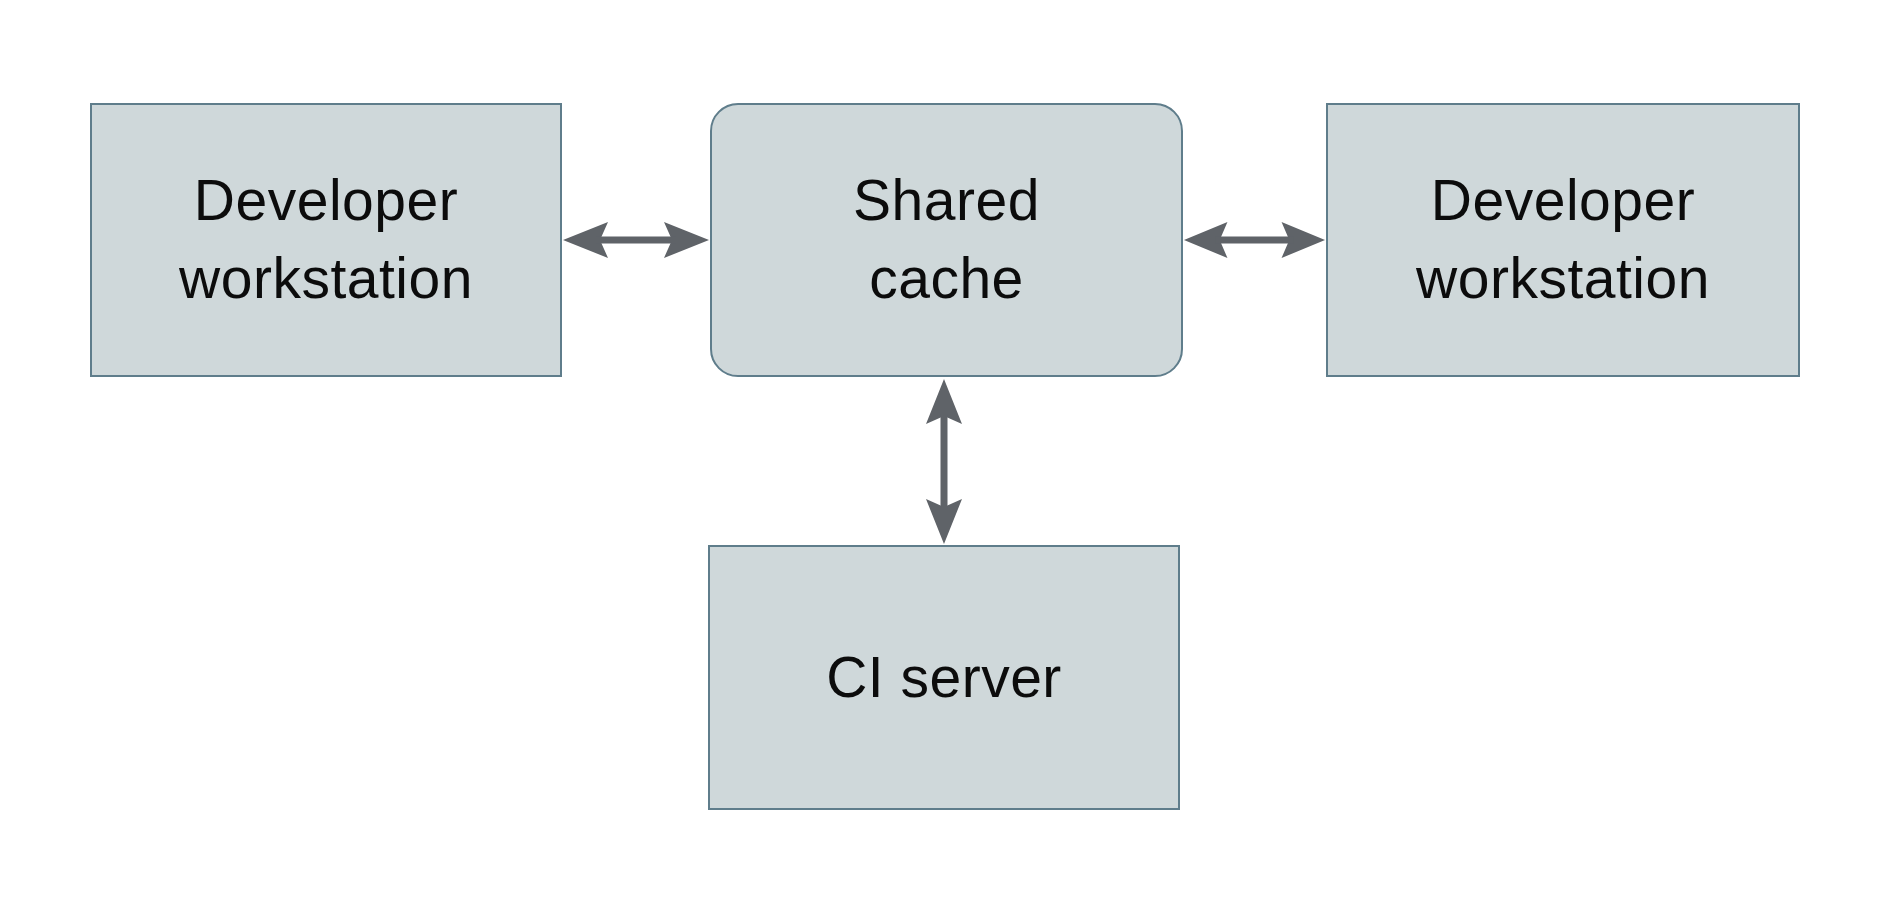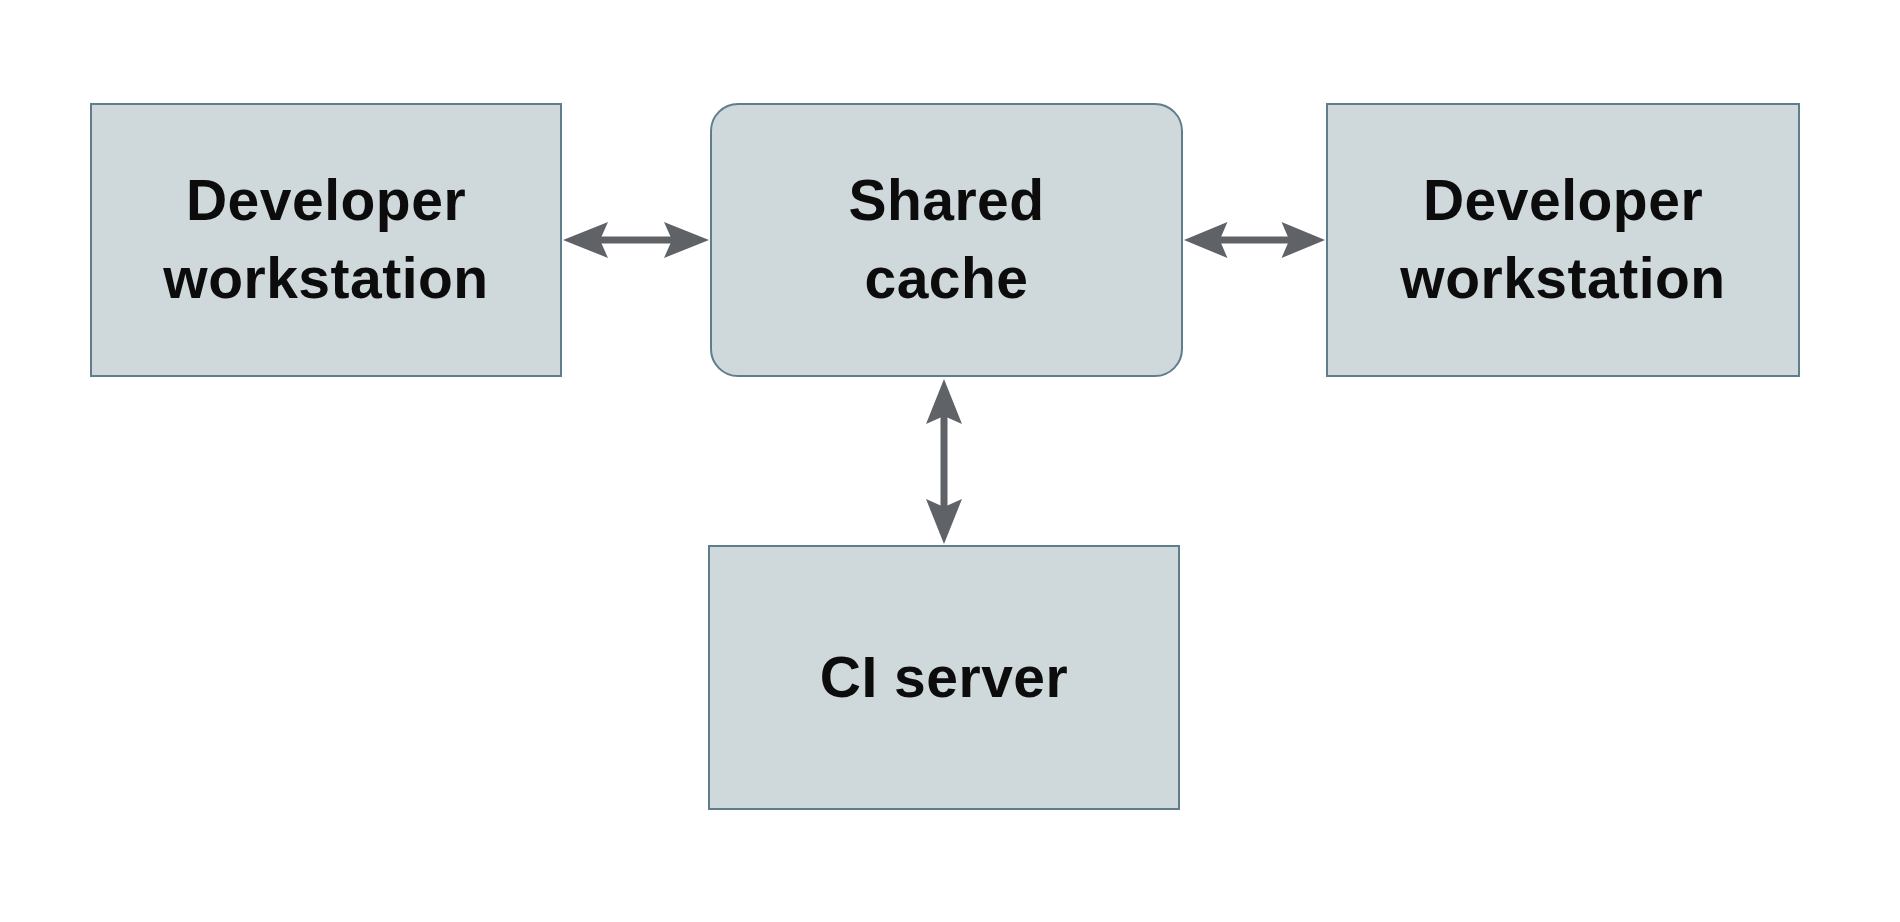--- a/index.html
+++ b/index.html
@@ -15,21 +15,20 @@
     height: 922px;
     background: var(--background);
     font-family: "Liberation Sans", sans-serif;
     overflow: hidden;
   }
   .canvas {
     position: relative;
     width: 1900px;
     height: 710px;
     background: var(--background);
-    font-weight: bold;
   }
   .node {
     position: absolute;
     display: flex;
     align-items: center;
     justify-content: center;
     background: var(--node-fill);
     border: 2px solid var(--node-border);
   }
   .node-label {

